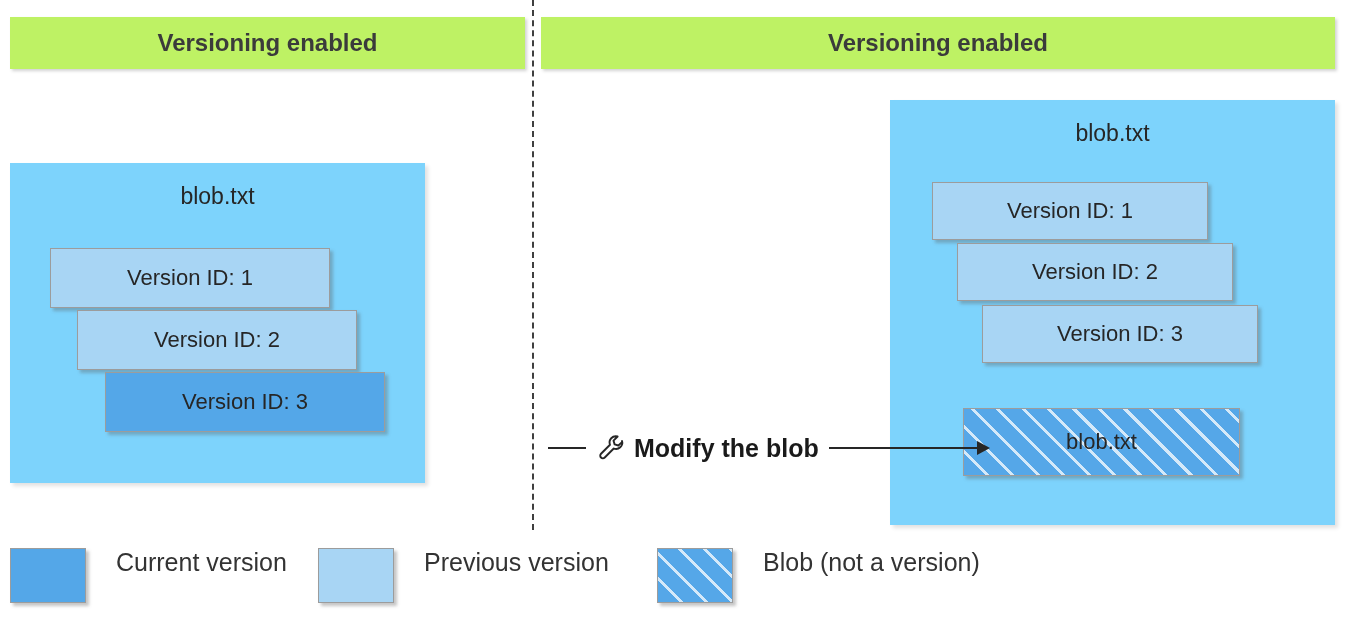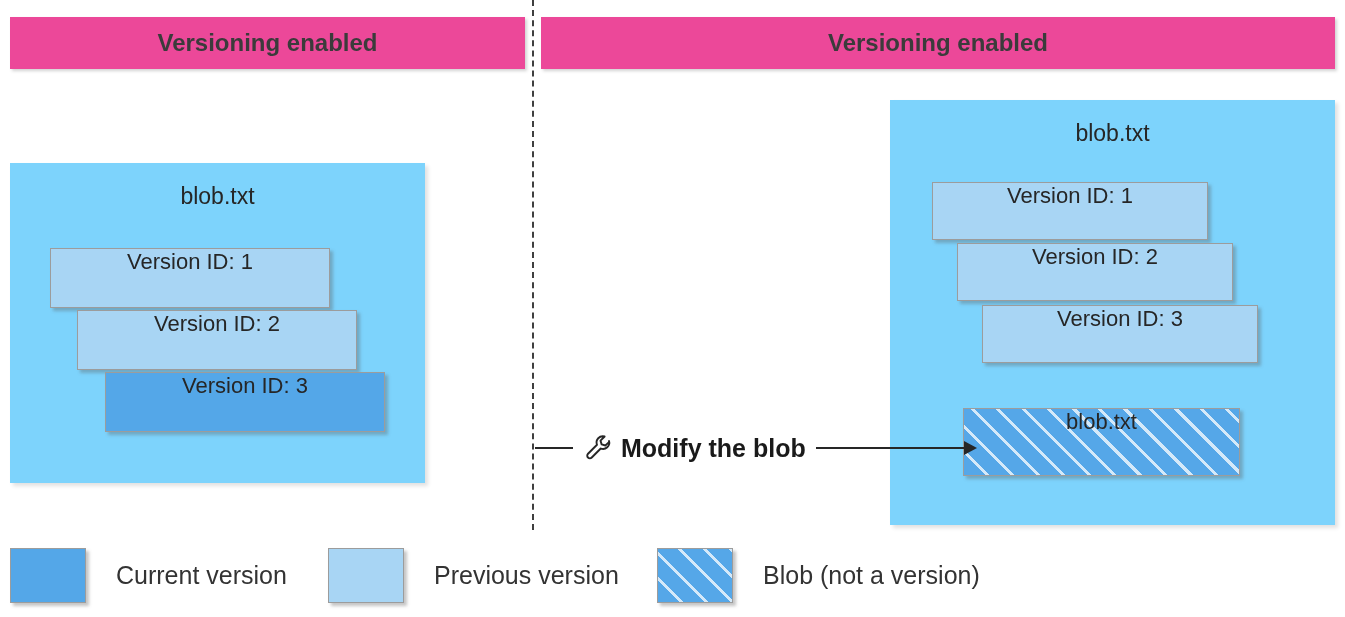--- a/index.html
+++ b/index.html
@@ -3,71 +3,71 @@
 <meta charset="utf-8">
 <style>
   * { margin:0; padding:0; box-sizing:border-box; }
   html,body { width:1345px; height:617px; background:#ffffff;
     font-family:"Liberation Sans","DejaVu Sans",sans-serif; color:#262626; }
   .stage { position:relative; width:1345px; height:617px; overflow:hidden; }
 
   .divider { position:absolute; left:532px; top:0; height:530px; width:0;
     border-left:2px dashed #3f3f3f; }
 
-  .panel-header { position:absolute; top:17px; height:52px; background:#ec4899;
+  .panel-header { position:absolute; top:17px; height:52px; background:#bef264;
     display:flex; align-items:center; justify-content:center;
     font-size:24px; font-weight:bold; color:#3b3b3b;
     box-shadow:2px 2px 3px rgba(0,0,0,0.18); }
   .header-left  { left:10px;  width:515px; }
   .header-right { left:541px; width:794px; }
 
   .container-box { position:absolute; background:#7dd3fc;
     box-shadow:3px 3px 4px rgba(0,0,0,0.12); }
   .container-left  { left:10px;  top:163px; width:415px; height:320px; }
   .container-right { left:890px; top:100px; width:445px; height:425px; }
 
   .blob-title { position:absolute; left:0; top:20px; width:100%; text-align:center;
     font-size:23px; color:#262626; }
 
-  .version-box { position:absolute; display:flex; align-items:flex-start; justify-content:center;
+  .version-box { position:absolute; display:flex; align-items:center; justify-content:center;
     font-size:22px; color:#262626; background:#a8d5f4; border:1px solid #9c9c9c;
     box-shadow:3px 3px 3px rgba(90,90,90,0.35); }
   .version-box.current { background:#54a7e8; }
 
   .vl1 { left:40px; top:85px;  width:280px; height:60px; }
   .vl2 { left:67px; top:147px; width:280px; height:60px; }
   .vl3 { left:95px; top:209px; width:280px; height:60px; }
 
   .vr1 { left:42px; top:82px;  width:276px; height:58px; }
   .vr2 { left:67px; top:143px; width:276px; height:58px; }
   .vr3 { left:92px; top:205px; width:276px; height:58px; }
 
   .hatched { background:#55a7e8;
     background-image:repeating-linear-gradient(45deg,
       rgba(255,255,255,0) 0px, rgba(255,255,255,0) 15px,
       rgba(255,255,255,0.75) 15px, rgba(255,255,255,0.75) 18px); }
   .blob-box { left:73px; top:308px; width:277px; height:68px; }
 
-  .action-row { position:absolute; left:535px; top:420px; width:442px; height:56px;
+  .action-row { position:absolute; left:548px; top:420px; width:442px; height:56px;
     display:flex; align-items:center; }
   .stub-line { width:38px; height:2px; background:#262626; }
   .wrench { width:30px; height:30px; margin:0 8px 0 10px; display:block; }
   .action-label { font-size:25px; font-weight:bold; color:#1a1a1a; white-space:nowrap; }
   .arrow { flex:1; display:flex; align-items:center; margin-left:10px; }
   .arrow-line { flex:1; height:2px; background:#262626; }
   .arrow-head { width:0; height:0; border-left:13px solid #262626;
     border-top:7px solid transparent; border-bottom:7px solid transparent; }
 
-  .legend-item { position:absolute; top:548px; display:flex; align-items:center; }
+  .legend-item { position:absolute; top:548px; display:flex; }
   .legend-swatch { width:76px; height:55px; border:1px solid #9c9c9c;
     box-shadow:3px 3px 3px rgba(90,90,90,0.35); }
   .legend-swatch.current  { background:#54a7e8; }
   .legend-swatch.previous { background:#a8d5f4; }
   .legend-label { margin-left:30px; font-size:25px; color:#333333; white-space:nowrap; }
-  .lg1 { left:10px; }  .lg2 { left:328px; }  .lg3 { left:645px;margin-left:12px; }
+  .lg1 { left:10px; }  .lg2 { left:318px; }  .lg3 { left:645px;margin-left:12px; }
 </style>
 </head>
 <body>
 
 <div class="stage">
 
   <div class="divider"></div>
 
   <div class="panel-header header-left">
     <span>Versioning enabled</span>

